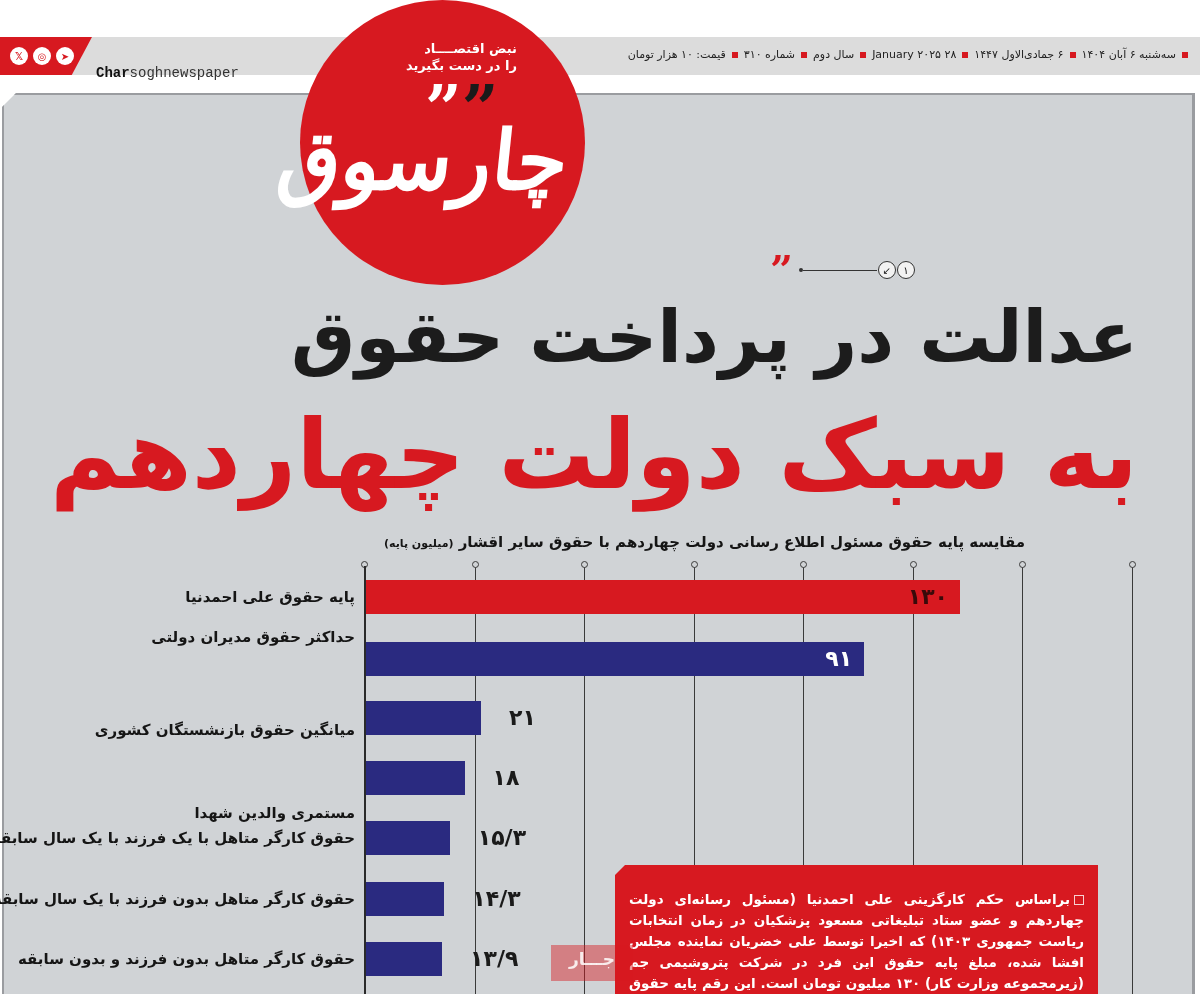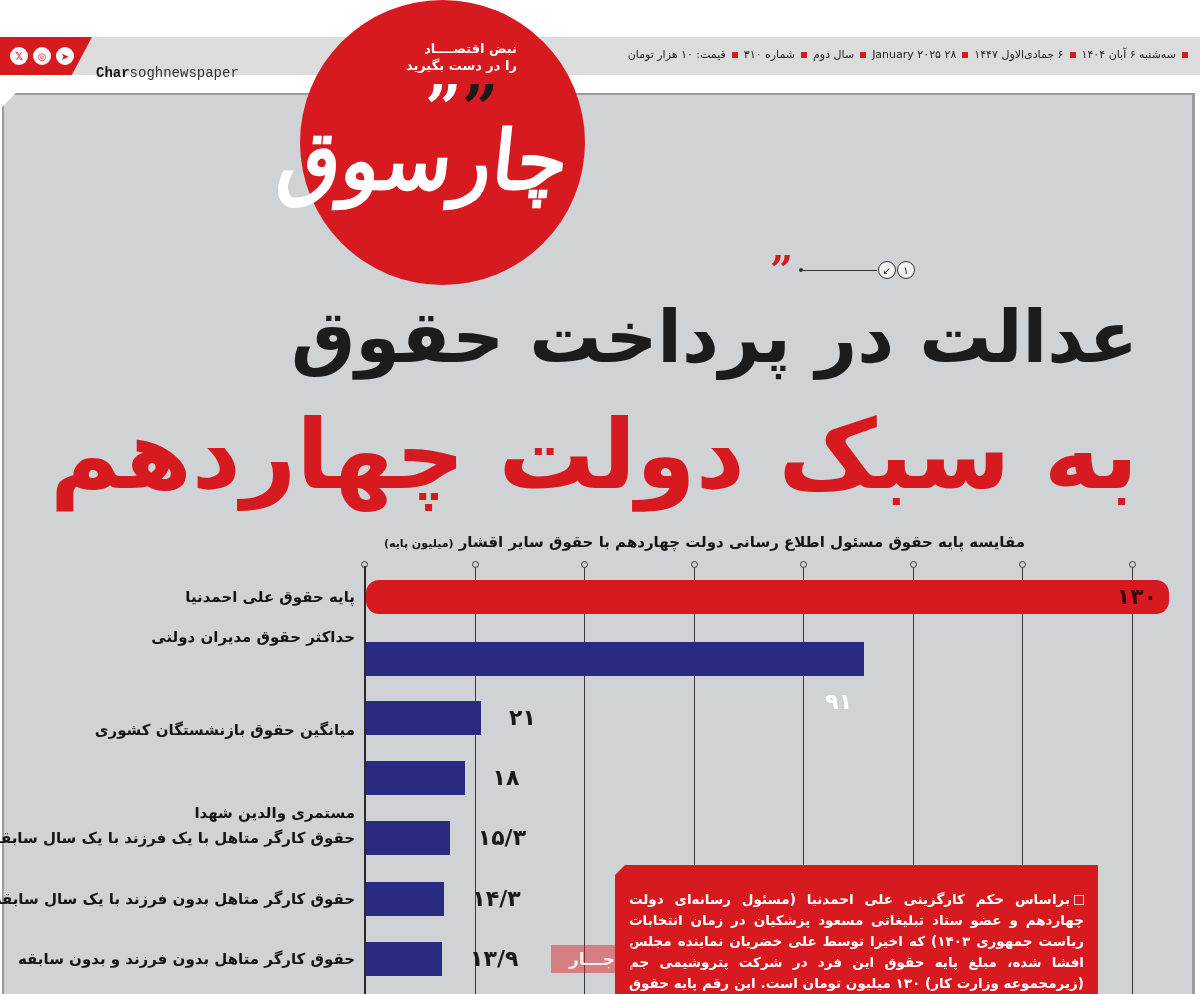--- a/index.html
+++ b/index.html
@@ -58,21 +58,21 @@
   .val-out { position: absolute; height: 34px; line-height: 34px; font-weight: bold; font-size: 22px; color: #1a1a1a; }
   .cat { position: absolute; right: 845px; height: 34px; line-height: 34px; font-weight: bold; font-size: 15px; color: #151515; direction: rtl; white-space: nowrap; }
 
   
   .note { position: absolute; left: 615px; top: 865px; width: 483px; height: 140px; background: #d71920;
           clip-path: polygon(10px 0, 100% 0, 100% 100%, 0 100%, 0 10px); padding: 24px 14px 0 14px; }
   .note p { color: #ffffff; font-weight: bold; font-size: 13.5px; line-height: 21px; direction: rtl; text-align: justify; }
   .note .ico { display: inline-block; width: 10px; height: 10px; border: 1px solid #ffffff; margin-left: 4px; vertical-align: middle; opacity: 0.8; }
 
   
-  .watermark { position: absolute; left: 551px; top: 945px; width: 82px; height: 28px; background: rgba(215, 25, 32, 0.45);
+  .watermark { position: absolute; left: 551px; top: 945px; width: 82px; height: 36px; background: rgba(215, 25, 32, 0.45);
                color: rgba(255,255,255,0.85); font-weight: bold; font-size: 17px; line-height: 28px; text-align: center; direction: rtl; }
 </style>
 </head>
 <body>
 
 <div class="top-strip"></div>
 <div class="social-block">
   <span class="soc">𝕏</span>
   <span class="soc">◎</span>
   <span class="soc">➤</span>
@@ -119,26 +119,26 @@
 <div id="chart">
     <div class="grid" style="left: 364px; background: transparent;"></div>
     <div class="baseline"></div>
     <div class="grid" style="left: 474.5px;"></div>
     <div class="grid" style="left: 584px;"></div>
     <div class="grid" style="left: 693.5px;"></div>
     <div class="grid" style="left: 803px;"></div>
     <div class="grid" style="left: 912.5px;"></div>
     <div class="grid" style="left: 1022px;"></div>
     <div class="grid" style="left: 1131.5px;"></div>
-    <div class="bar red" style="top: 580px; width: 803px; border-radius: 13px;">
+    <div class="bar red" style="top: 580px; width: 594px;">
       <div class="val-in" style="right: 12px; color: rgb(58, 10, 10);">۱۳۰</div>
     </div>
     <div class="cat" style="top: 580px;">پایه حقوق علی احمدنیا</div>
     <div class="bar blue" style="top: 642px; width: 498.225px;">
-      <div class="val-in" style="right: 12px; color: rgb(255, 255, 255); margin-top: 43px;">۹۱</div>
+      <div class="val-in" style="right: 12px; color: rgb(255, 255, 255);">۹۱</div>
     </div>
     <div class="cat" style="top: 620px;">حداکثر حقوق مدیران دولتی</div>
     <div class="bar blue" style="top: 701px; width: 114.975px;"></div>
     <div class="val-out" style="top: 701px; left: 508.975px;">۲۱</div>
     <div class="cat" style="top: 713px;">میانگین حقوق بازنشستگان کشوری</div>
     <div class="bar blue" style="top: 761px; width: 98.55px;"></div>
     <div class="val-out" style="top: 761px; left: 492.55px;">۱۸</div>
     <div class="cat" style="top: 761px; margin-top: 35px;">مستمری والدین شهدا</div>
     <div class="bar blue" style="top: 821px; width: 83.7675px;"></div>
     <div class="val-out" style="top: 821px; left: 477.767px;">۱۵/۳</div>

